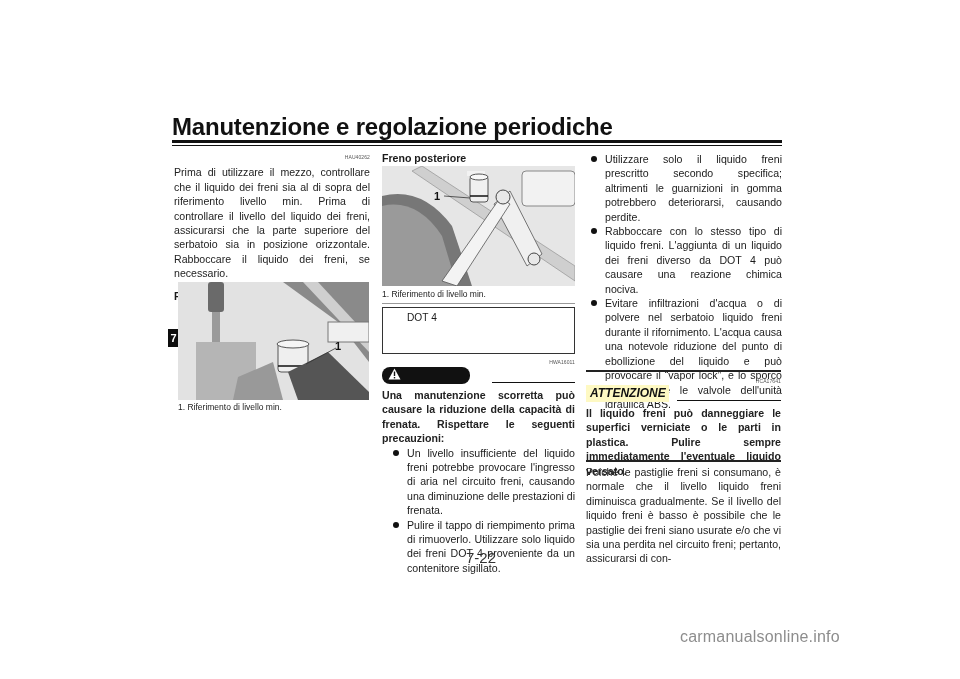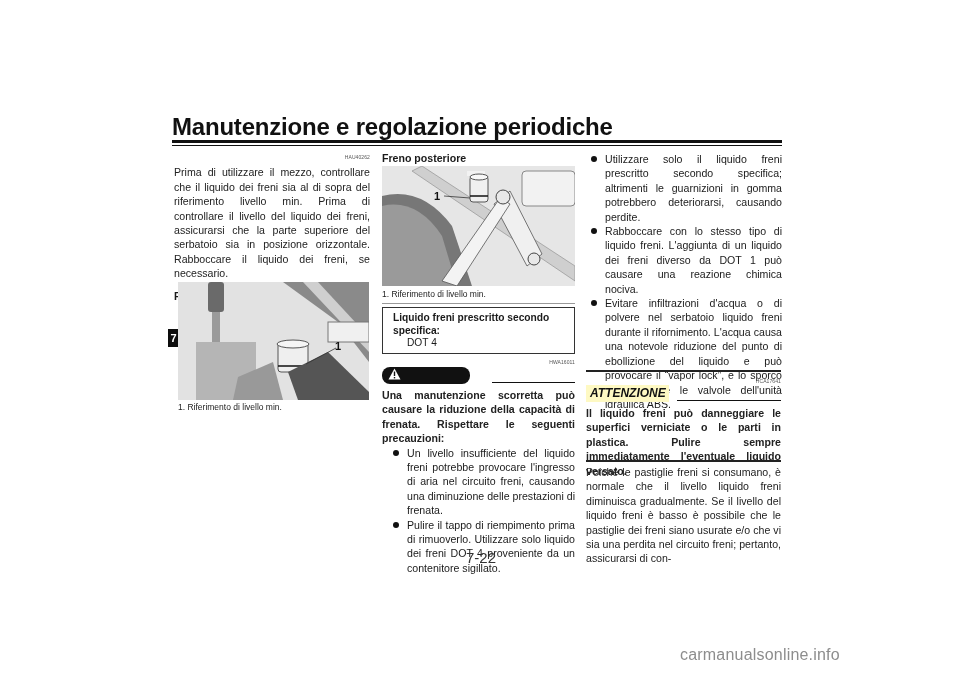--- a/index.html
+++ b/index.html
@@ -28,21 +28,21 @@
                 font-size:11px; font-weight:bold; line-height:17px;border-radius:8px; }
   .warn-line { left:492px; top:382px; width:83px; height:1px; background:#111; }
   .att-badge { left:586px; top:385px; width:83px; height:17px; background:#fef9c3; color:#111;
                font-size:12px; font-weight:bold; font-style:italic; line-height:17px; padding-left:4px; box-sizing:border-box; }
   .att-line { left:677px; top:400px; width:104px; height:1px; background:#111; }
   ul.bul { list-style:none; margin:0; padding:0; }
   ul.bul li { position:relative; padding-left:19px; text-align:justify; font-weight:normal; }
   ul.bul li::before { content:""; position:absolute; left:5px; top:4px; width:6px; height:6px; border-radius:50%; background:#111; }
   .divider { height:1px; background:#222; }
   .pagenum { left:466px; top:549px; font-size:15px; color:#333; }
-  .watermark { left:680px; top:646px; font-size:16px; color:#8d8d8d; letter-spacing:0.2px; }
+  .watermark { left:680px; top:628px; font-size:16px; color:#8d8d8d; letter-spacing:0.2px; }
 </style>
 </head>
 <body>
 
 <div class="abs title">Manutenzione e regolazione periodiche</div>
 <div class="abs rule-thick"></div>
 <div class="abs rule-thin"></div>
 <div class="abs tab7">7</div>
 
 <div class="abs col col1" style="top:150px;">
@@ -88,21 +88,20 @@
     <circle cx="121" cy="31" r="7" fill="#e8e8e8" stroke="#444"></circle>
     <circle cx="152" cy="93" r="6" fill="#e8e8e8" stroke="#444"></circle>
     <line x1="62" y1="30" x2="88" y2="32" stroke="#333" stroke-width="0.8"></line>
     <text x="52" y="34" font-size="11" font-weight="bold" font-family="Liberation Sans, sans-serif" fill="#111">1</text>
   </svg>
 </div>
 <div class="abs caption" style="left:382px; top:289px;">1. Riferimento di livello min.</div>
 <div class="abs divider" style="left:382px; top:303px; width:193px; background:#999;"></div>
 
 <div class="abs spec-box">
-  <div class="bold">Liquido freni prescritto secondo specifica:</div>
   <div style="padding-left:14px;">DOT 4</div>
 </div>
 
 <div class="abs code" style="left:382px; top:359px; width:193px;">HWA16011</div>
 <div class="abs warn-badge">
   <span style="display:inline-block; vertical-align:middle; margin:0 3px 0 6px;">
     <svg width="13" height="12" viewBox="0 0 13 12">
         <polygon points="6.5,0.5 12.5,11.5 0.5,11.5" fill="#fff"></polygon>
         <rect x="5.8" y="3.5" width="1.4" height="4.5" fill="#111"></rect>
         <rect x="5.8" y="9" width="1.4" height="1.4" fill="#111"></rect>
@@ -115,21 +114,21 @@
   <div class="bold body">Una manutenzione scorretta può causare la riduzione della capacità di frenata. Rispettare le seguenti precauzioni:</div>
   <ul class="bul" style="margin-left:6px;">
     <li>Un livello insufficiente del liquido freni potrebbe provocare l'ingresso di aria nel circuito freni, causando una diminuzione delle prestazioni di frenata.</li>
     <li>Pulire il tappo di riempimento prima di rimuoverlo. Utilizzare solo liquido dei freni DOT 4 proveniente da un contenitore sigillato.</li>
   </ul>
 </div>
 
 <div class="abs col col3" style="top:152px;">
   <ul class="bul">
     <li>Utilizzare solo il liquido freni prescritto secondo specifica; altrimenti le guarnizioni in gomma potrebbero deteriorarsi, causando perdite.</li>
-    <li>Rabboccare con lo stesso tipo di liquido freni. L'aggiunta di un liquido dei freni diverso da DOT 1 può causare una reazione chimica nociva.</li>
+    <li>Rabboccare con lo stesso tipo di liquido freni. L'aggiunta di un liquido dei freni diverso da DOT 4 può causare una reazione chimica nociva.</li>
     <li>Evitare infiltrazioni d'acqua o di polvere nel serbatoio liquido freni durante il rifornimento. L'acqua causa una notevole riduzione del punto di ebollizione del liquido e può provocare il “vapor lock”, e lo sporco può intasare le valvole dell'unità idraulica ABS.</li>
   </ul>
 </div>
 <div class="abs divider" style="left:586px; top:370px; width:195px; height:1.5px;"></div>
 
 <div class="abs code" style="left:586px; top:378px; width:195px;">HCA17641</div>
 <div class="abs att-badge">ATTENZIONE</div>
 <div class="abs att-line"></div>
 <div class="abs col col3" style="top:406px; width:195px;">
   <div class="bold body">Il liquido freni può danneggiare le superfici verniciate o le parti in plastica. Pulire sempre immediatamente l'eventuale liquido versato.</div>

